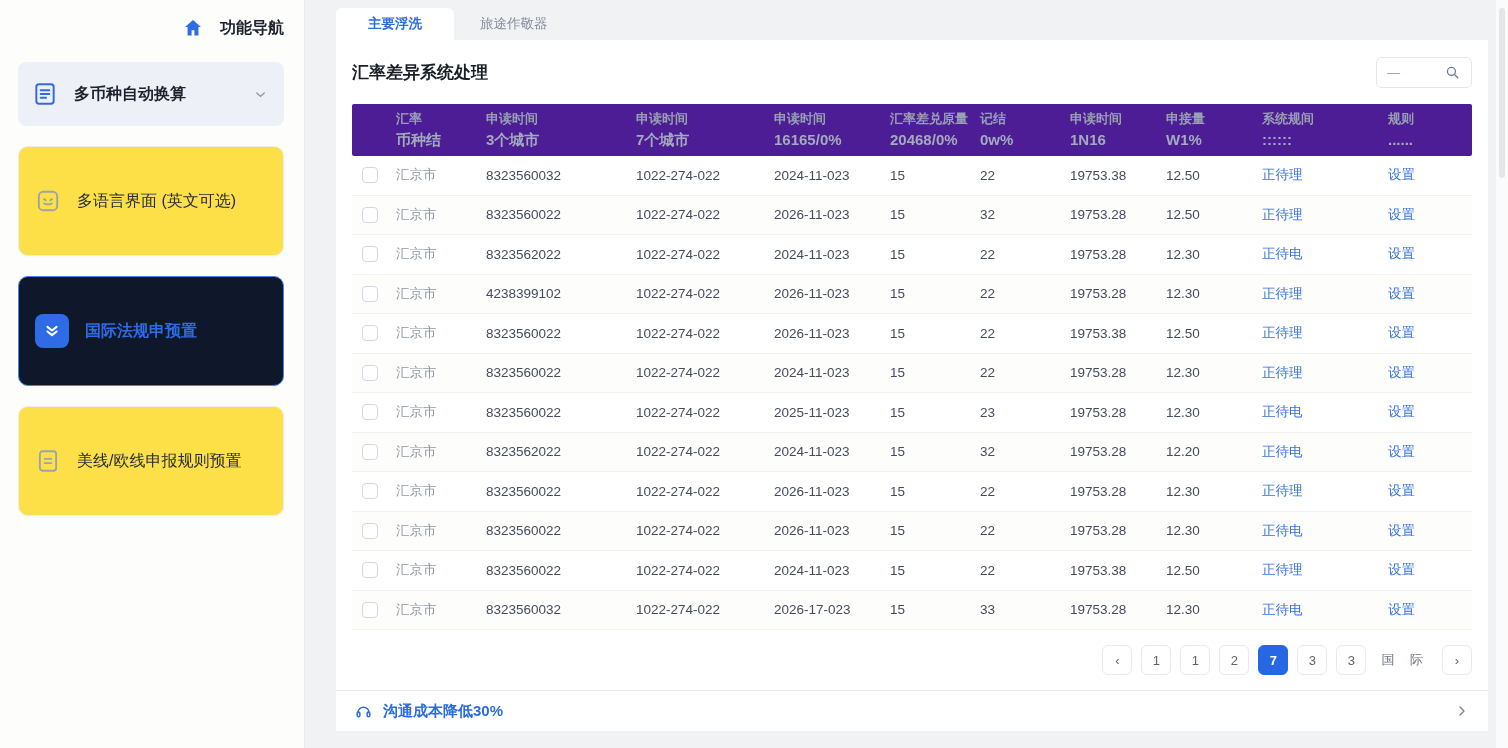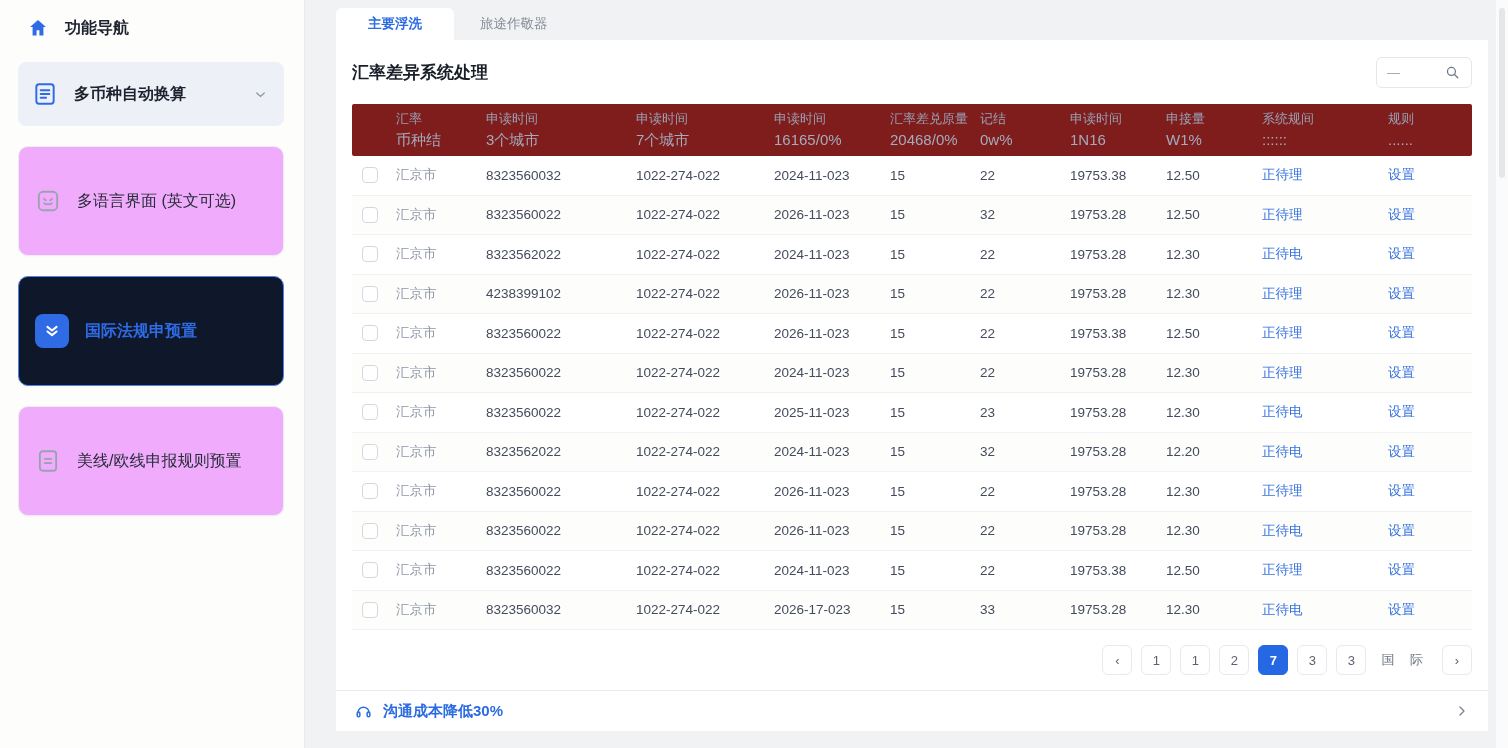--- a/index.html
+++ b/index.html
@@ -8,30 +8,30 @@
     font-family:"Liberation Sans","DejaVu Sans",sans-serif;
     background:#f1f2f4; color:#2b3140; font-size:14px;
   }
   .app { display:flex; width:1508px; height:748px; }
 
   
   .sidebar {
     width:305px; height:748px; background:#fdfdfc;
     border-right:1px solid #e8eaec; padding:10px 20px 0 18px; flex:none;
   }
-  .side-header { display:flex; align-items:center; gap:17px; height:36px; padding-left:10px; cursor:pointer; }
+  .side-header { display:flex; align-items:center; gap:17px; height:36px; padding-left:10px; cursor:pointer;justify-content:flex-end; }
   .side-header .lbl { font-size:16px; font-weight:700; color:#1d222e; }
   .icon16 { width:20px; height:20px; display:inline-flex; }
   .side-group {
     margin-top:16px; background:#edf1f7; border-radius:8px; height:64px;
     display:flex; align-items:center; gap:16px; padding:0 16px 0 14px; cursor:pointer;
   }
   .side-group .lbl { font-size:16px; font-weight:700; color:#1d222e; flex:1; }
   .side-card {
-    margin-top:20px; background:#f0abfc; border:1px solid #ebedf0; border-radius:10px;
+    margin-top:20px; background:#fde047; border:1px solid #ebedf0; border-radius:10px;
     min-height:110px; display:flex; align-items:center; gap:16px; padding:16px 16px;
     box-shadow:0 1px 2px rgba(20,30,60,.03); cursor:pointer;
   }
   .side-card .lbl { font-size:16px; font-weight:500; color:#272d38; line-height:1.55; }
   .side-card.selected { border:1.5px solid #4f82ea; background:#0f172a; }
   .side-card.selected .lbl { color:#2e6be4; font-weight:600; }
   .icon24 { width:26px; height:26px; flex:none; display:inline-flex; }
   .iconbox {
     width:34px; height:34px; flex:none; border-radius:8px; background:#2f6be4;
     display:flex; align-items:center; justify-content:center;
@@ -58,21 +58,21 @@
   }
   .searchbox .dash { color:#9aa2b0; font-size:13px; }
 
   
   .grid-row {
     display:grid;
     grid-template-columns:44px 90px 150px 138px 116px 90px 90px 96px 96px 126px 1fr;
     align-items:center;
   }
   .thead {
-    background:#7f1d1d; height:52px; border-radius:2px; color:#98a1b3; flex:none;
+    background:#4c1d95; height:52px; border-radius:2px; color:#98a1b3; flex:none;font-weight:bold;
   }
   .thead .th { line-height:1.5; font-size:13px; }
   .thead .l2 { font-size:15px; color:#a3abbc; }
   .tbody { flex:1; display:flex; flex-direction:column; }
   .tr { flex:1; border-bottom:1px solid #f1f2f4; font-size:13.5px; color:#434b5c; }
   .tr:nth-child(even) { background:#fdfdfc; }
   .cellcity { color:#8e97a8; }
   .cb {
     width:16px; height:16px; border:1px solid #d4d8de; border-radius:4px; background:#fff;
     margin-left:10px; cursor:pointer;

